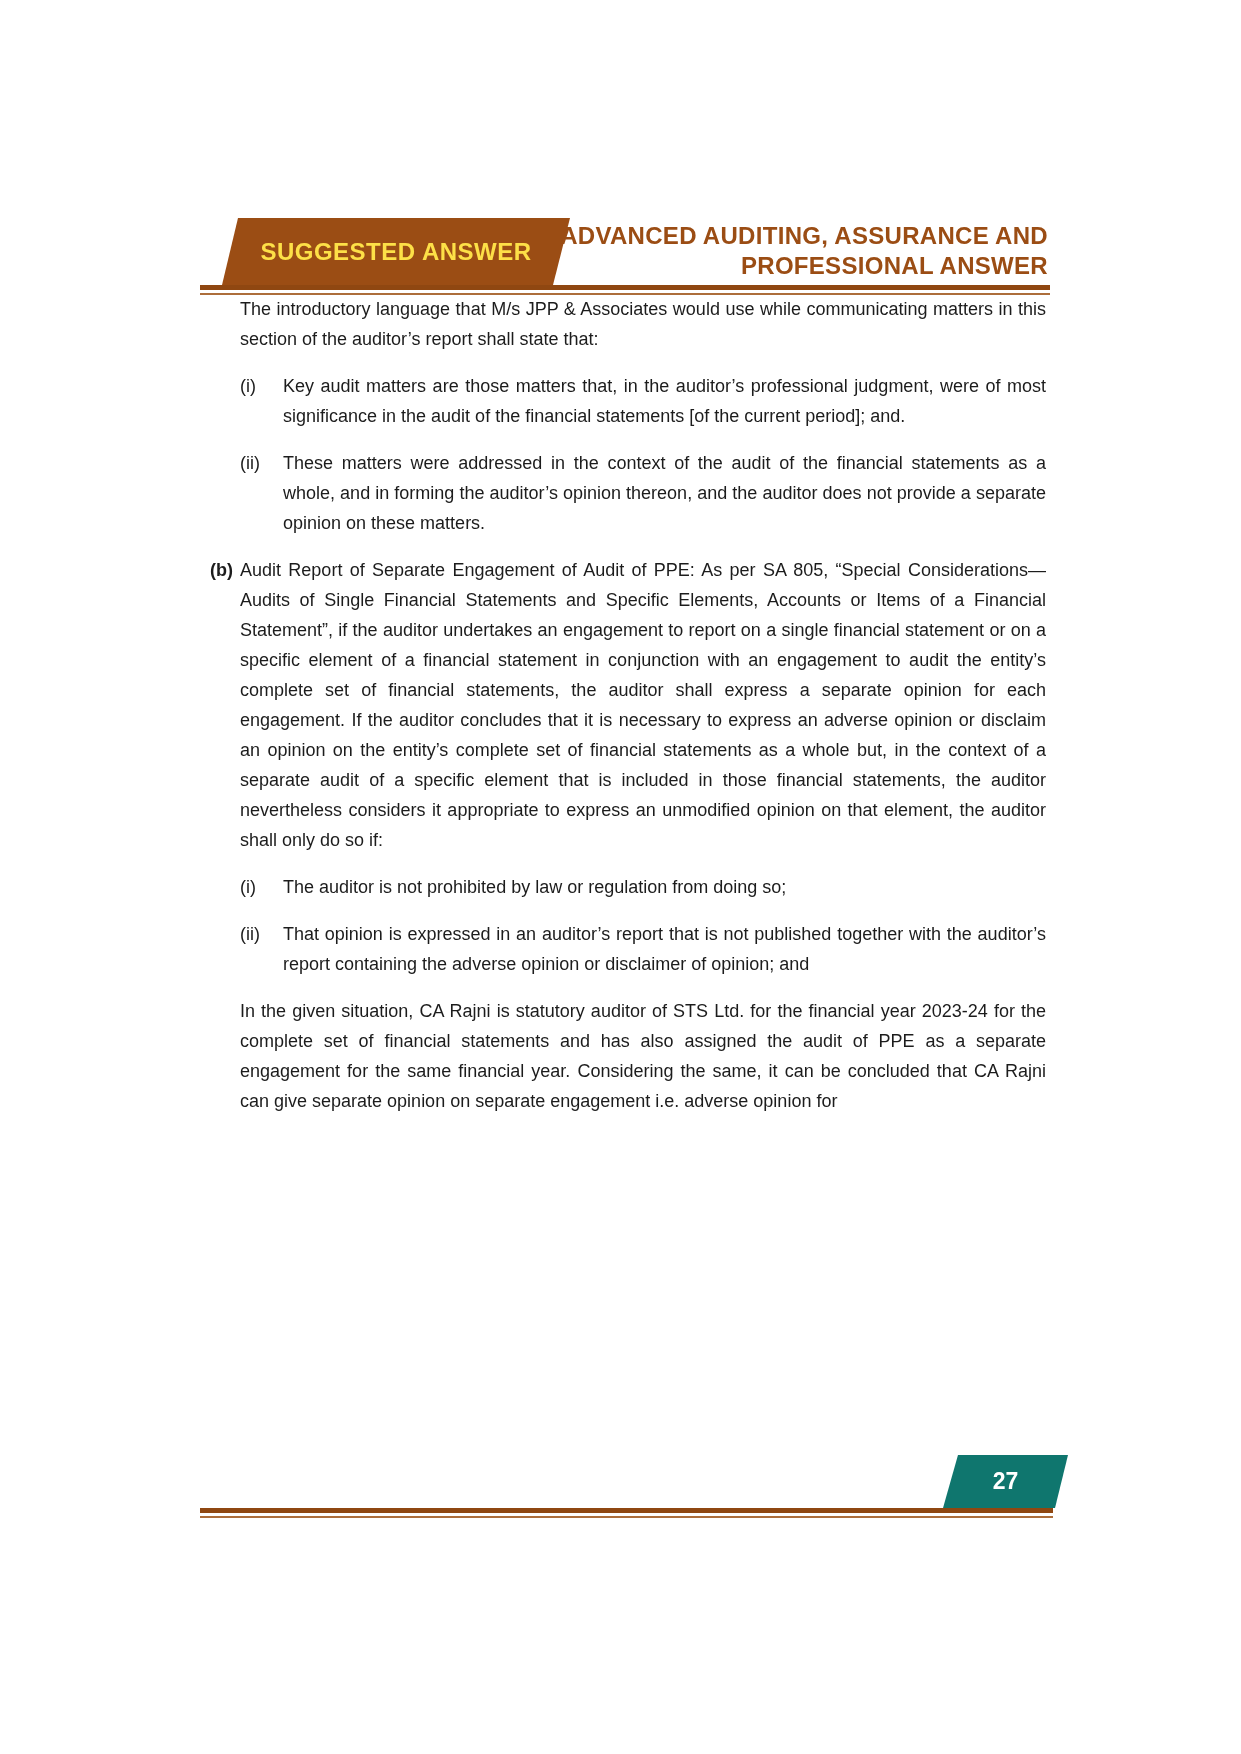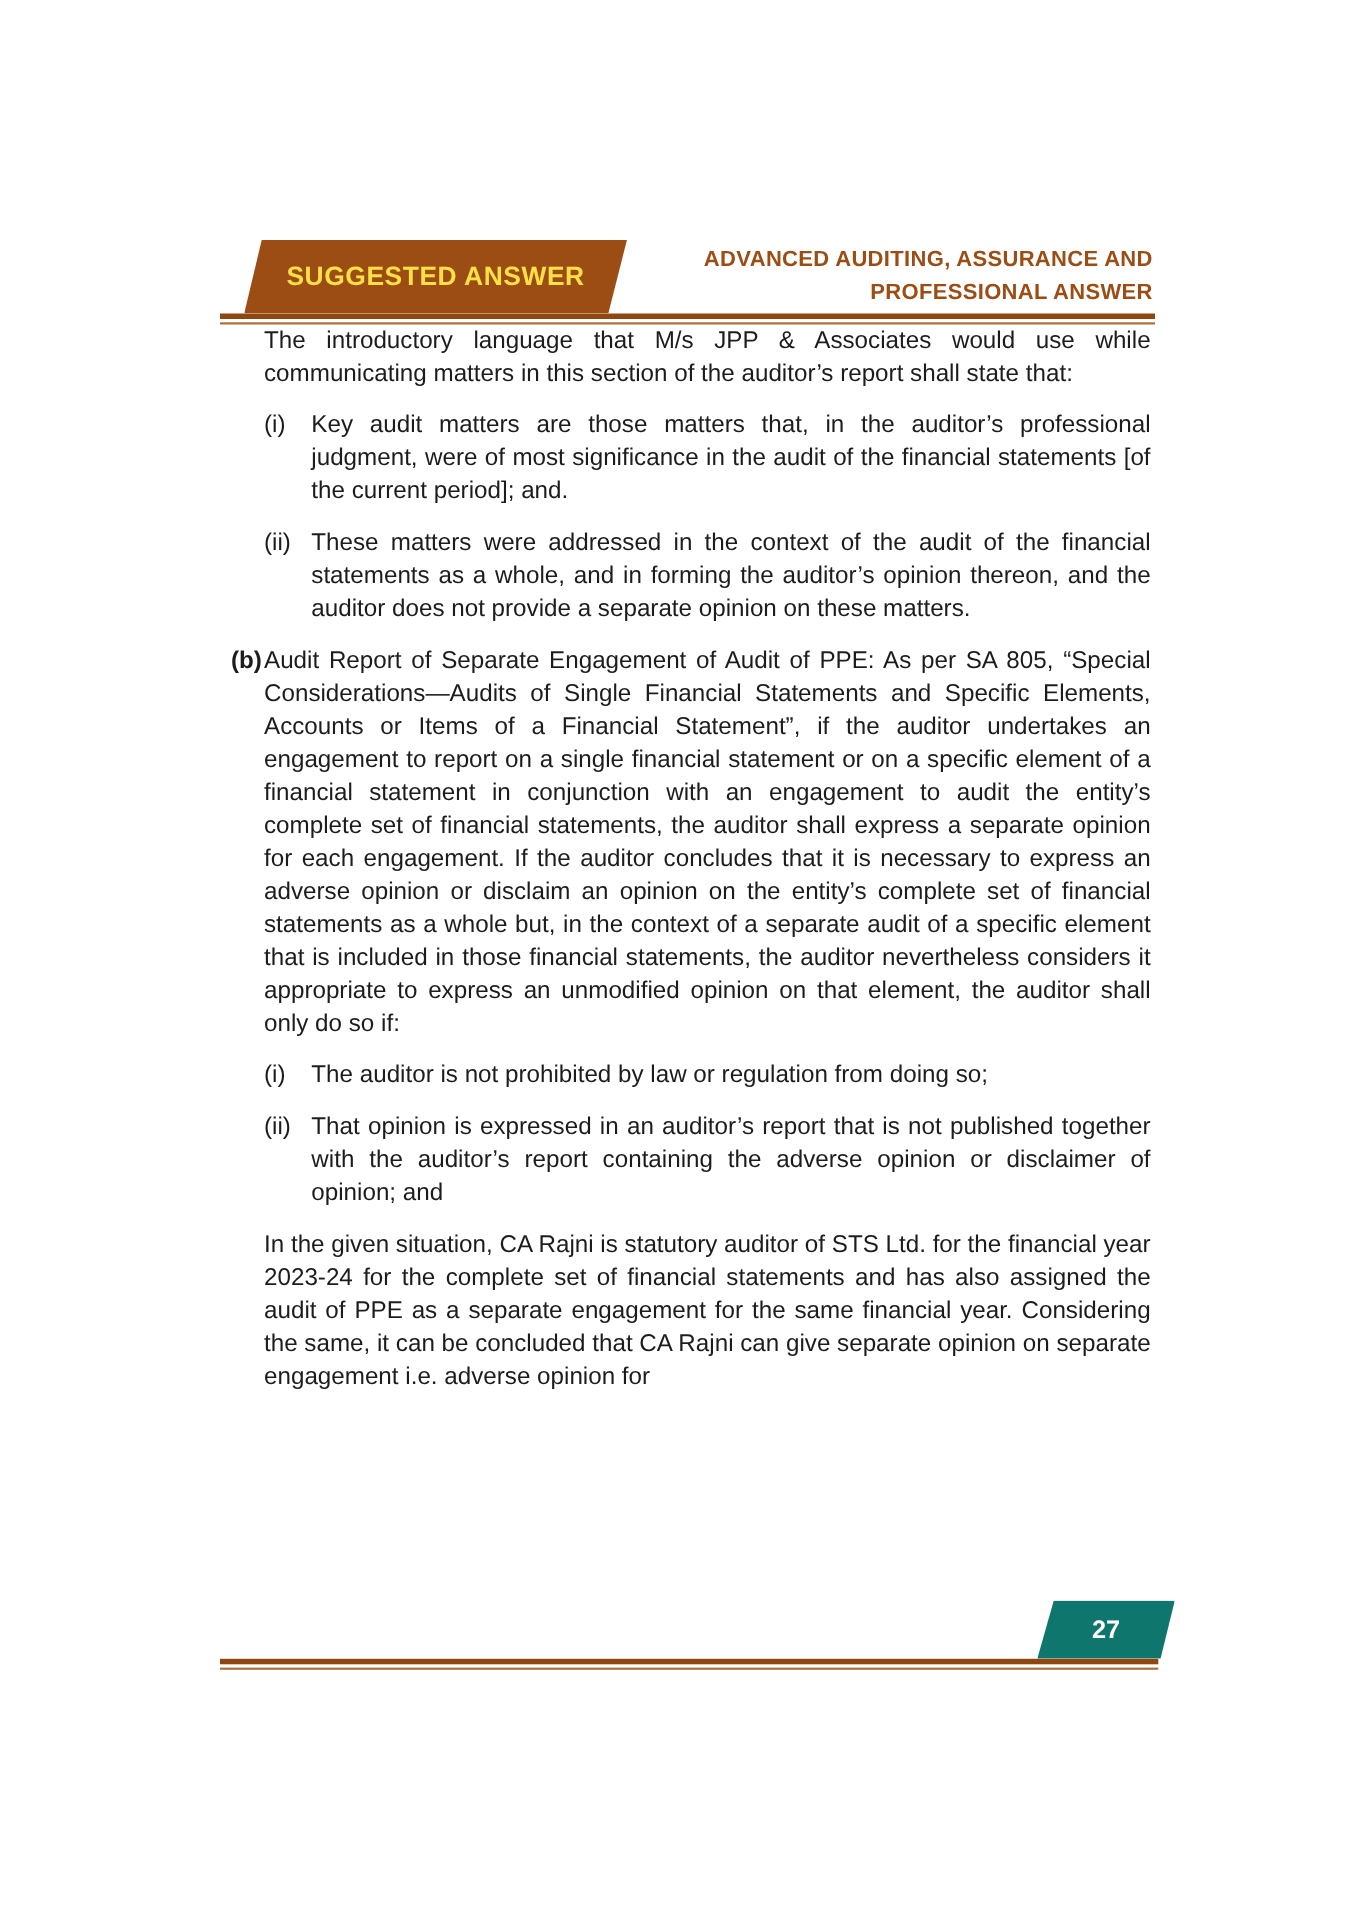--- a/index.html
+++ b/index.html
@@ -14,33 +14,33 @@
     position:absolute; left:222px; top:218px; width:348px; height:67px;
     background:#9B4D14;
     clip-path:polygon(16px 0, 100% 0, calc(100% - 17px) 100%, 0 100%);
     display:flex; align-items:center; justify-content:center;
   }
   .badge span {
     color:#fde047; font-weight:bold; font-size:24px; letter-spacing:.5px;
   }
   .hdr-title {
     position:absolute; right:193px; top:221px; text-align:right;
-    color:#9B4D14; font-weight:bold; font-size:20px; line-height:30px;
+    color:#9B4D14; font-weight:bold; font-size:24px; line-height:30px;
     letter-spacing:.3px; white-space:nowrap;
   }
   .rule { position:absolute; left:200px; width:850px; }
   .rule-thick { height:5px; background:#8F4711; }
   .rule-thin  { height:2px; background:#AD6E3B; }
   .hdr-rule-thick { top:285px; }
   .hdr-rule-thin  { top:293px; }
 
   
   .content {
     position:absolute; left:240px; top:294px; width:806px;
-    font-size:22px; line-height:30px; color:#1C1C1C; text-align:justify;
+    font-size:18px; line-height:30px; color:#1C1C1C; text-align:justify;
   }
   .para { margin:0 0 17px 0; }
   .row { display:flex; margin:0 0 17px 0; }
   .row .m { flex:0 0 43px; }
   .row .t { flex:1 1 auto; text-align:justify; }
   .b-row { margin-left:-30px; }
   .b-row > .bm { flex:0 0 30px; font-weight:bold; }
   .bold { font-weight:normal; }
   .last { margin-bottom:0; }
 

